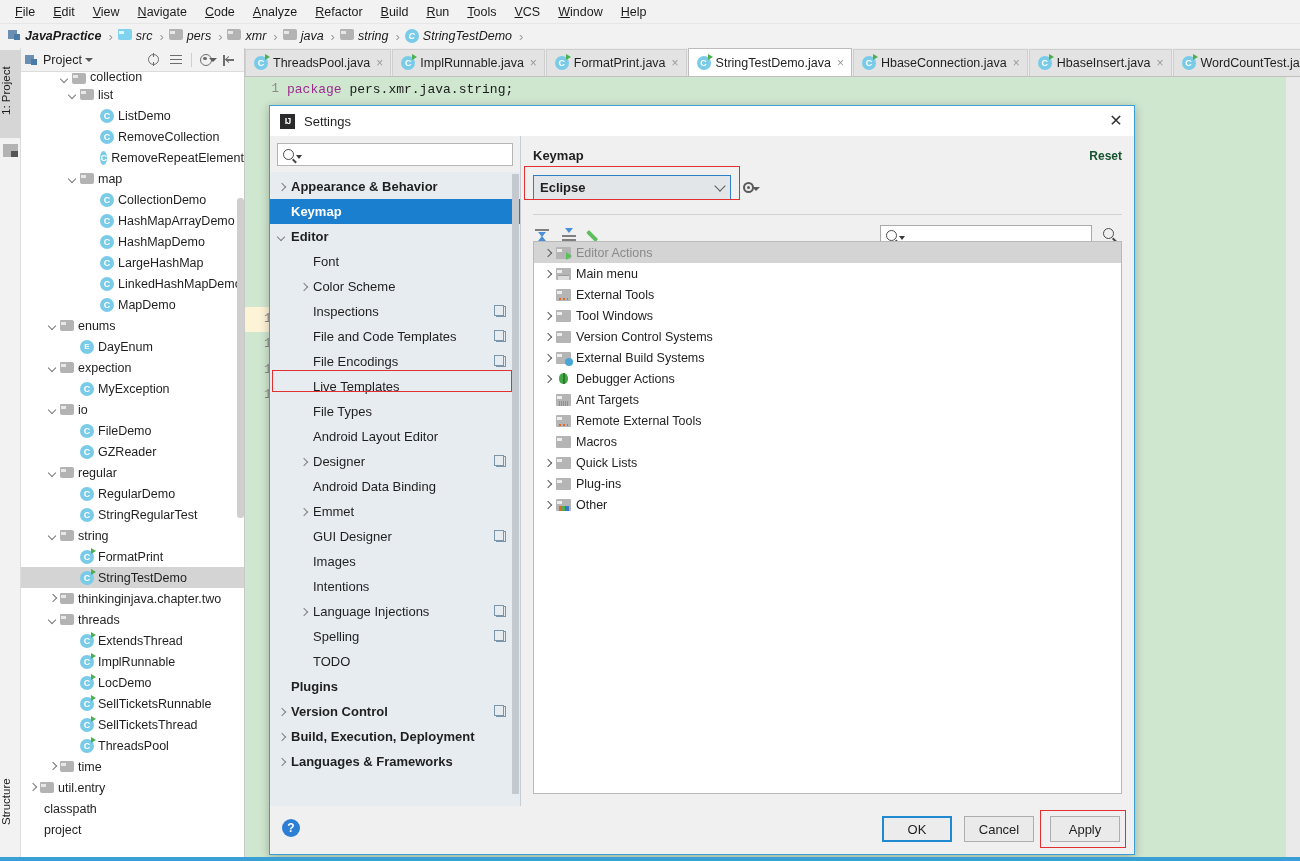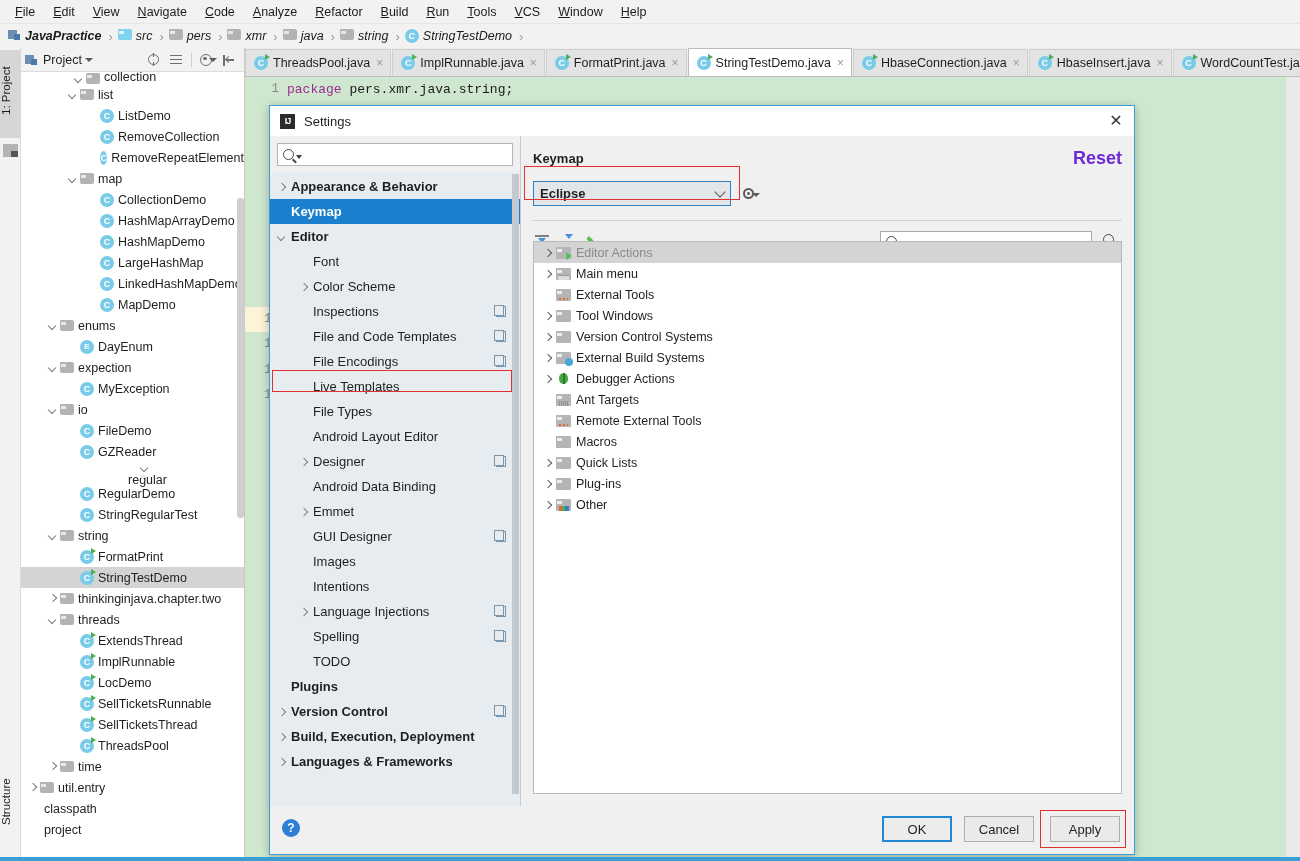--- a/index.html
+++ b/index.html
@@ -190,21 +190,21 @@
       border:1.3px solid #7b95ab; background:#e7ecf0; }
   .set-scroll{ position:absolute; right:1px; top:2px; width:7px; height:620px; background:#c3c9cf; }
   .set-red-box{
     position:absolute; left:2px; top:198px; width:240px; height:22px;
     border:1.4px solid #e03030; pointer-events:none;
   }
 
   .settings-right{ flex:1; background:#f0f0f0; position:relative; padding:12px 12px 0 12px; }
   .km-head{ display:flex; align-items:center; justify-content:space-between; }
   .km-title{ font-weight:bold; font-size:13px; }
-  .km-reset{ color:#6d28d9; font-size:18px; font-weight:bold; }
+  .km-reset{ color:#14532d; font-size:12px; font-weight:bold; }
   .km-row{ display:flex; align-items:center; margin-top:12px; }
   .km-select{
     width:198px; height:25px; background:#e3e6e9; border:1.4px solid #2f7fc4;
     display:flex; align-items:center; padding:0 6px; font-size:13px; font-weight:bold;
   }
   .km-select .lbl{ flex:1; }
   .chev{ width:8px;height:8px; border-right:1.7px solid #5a5a5a; border-bottom:1.7px solid #5a5a5a;
       transform:rotate(45deg); margin-top:-4px; }
   .km-gear{ margin-left:12px; width:14px;height:14px; position:relative; }
   .gear-glyph{ width:11px;height:11px; border:2px solid #5a5a5a; border-radius:50%; position:relative; }
@@ -370,21 +370,21 @@
           <span class="gear-ic" style="position:absolute;left:1px;top:2px"></span>
           <span class="caret" style="position:absolute;right:-2px;top:6px"></span>
         </span>
       <span class="tb-ic">
         <span style="position:absolute;left:2px;top:3px;width:1.8px;height:11px;background:#6e6e6e"></span>
         <span style="position:absolute;left:5px;top:7.5px;width:8px;height:1.8px;background:#6e6e6e"></span>
         <span style="position:absolute;left:5px;top:5px;width:5px;height:5px;border-left:1.8px solid #6e6e6e;border-bottom:1.8px solid #6e6e6e;transform:rotate(45deg)"></span>
       </span>
     </div>
     <div class="tree" id="projtree">
-        <div class="trow" style="padding-left: 52px; height: 12px; overflow: hidden; align-items: flex-end;">
+        <div class="trow" style="padding-left: 38px; height: 12px; overflow: hidden; align-items: flex-end;">
           <span class="arrow d"></span>
           <span class="ico-folder"></span>
           <span class="tlabel">collection</span>
         </div>
         <div class="trow" style="padding-left: 46px;">
           <span class="arrow d"></span>
           <span class="ico-folder"></span>
           <span class="tlabel">list</span>
         </div>
         <div class="trow" style="padding-left: 66px;">
@@ -465,21 +465,21 @@
         <div class="trow" style="padding-left: 46px;">
           <span class="arrow"></span>
           <span class="ico-class">C</span>
           <span class="tlabel">FileDemo</span>
         </div>
         <div class="trow" style="padding-left: 46px;">
           <span class="arrow"></span>
           <span class="ico-class">C</span>
           <span class="tlabel">GZReader</span>
         </div>
-        <div class="trow" style="padding-left: 26px; flex-direction: column;">
+        <div class="trow" style="padding-left: 26px;">
           <span class="arrow d"></span>
           <span class="ico-folder"></span>
           <span class="tlabel">regular</span>
         </div>
         <div class="trow" style="padding-left: 46px;">
           <span class="arrow"></span>
           <span class="ico-class">C</span>
           <span class="tlabel">RegularDemo</span>
         </div>
         <div class="trow" style="padding-left: 46px;">

